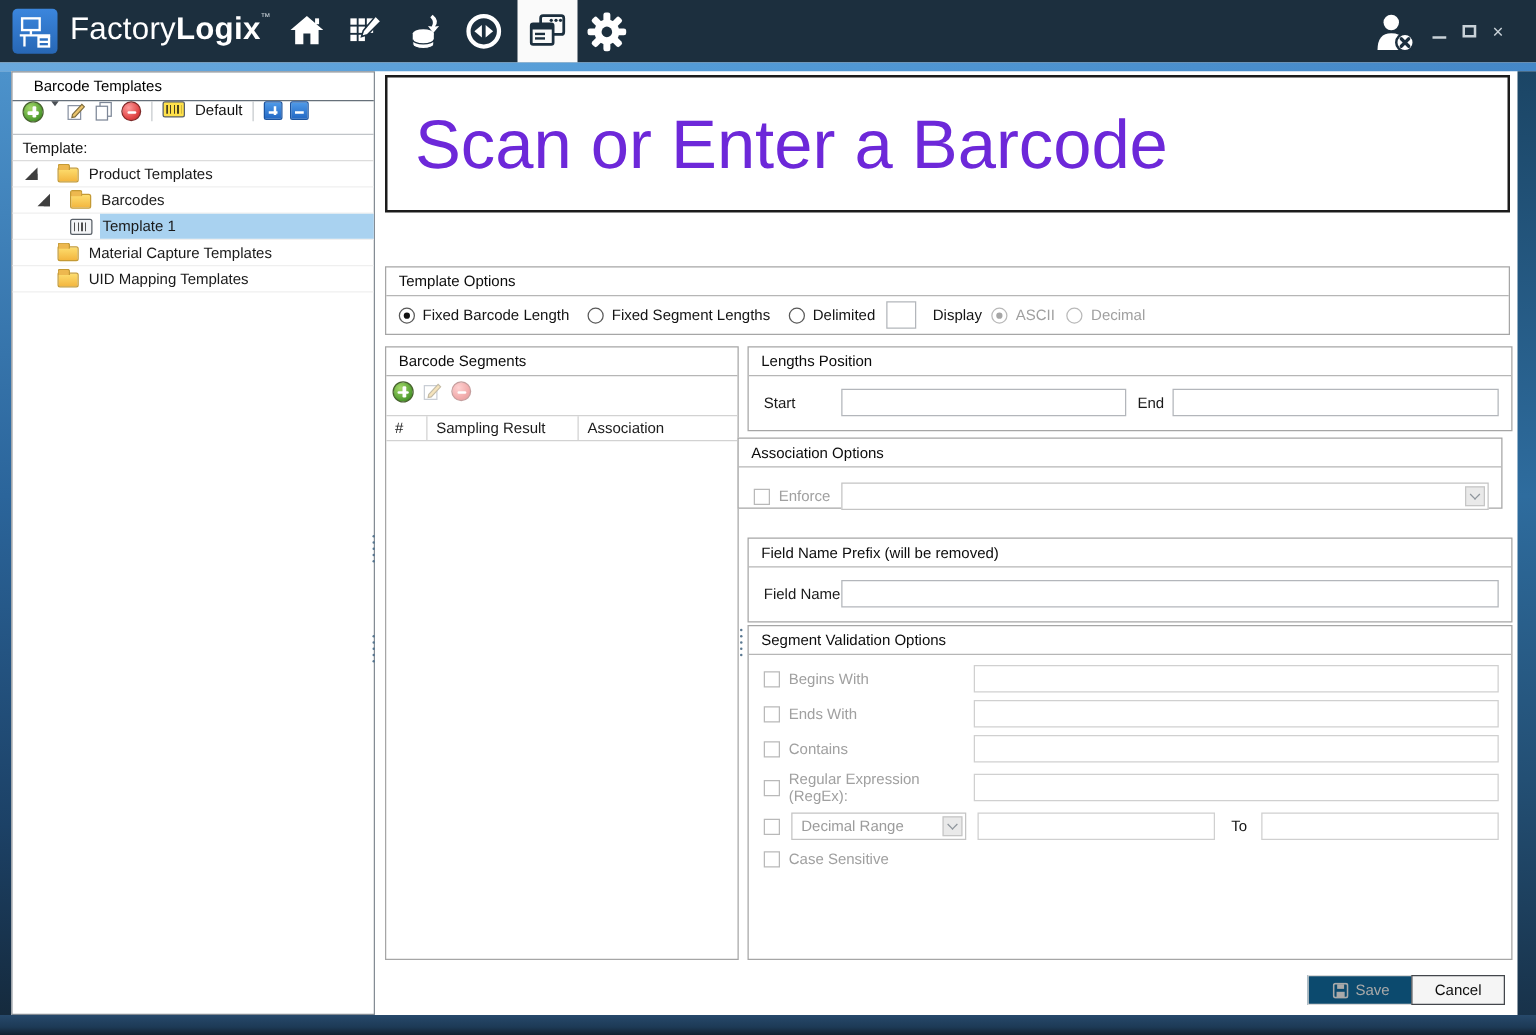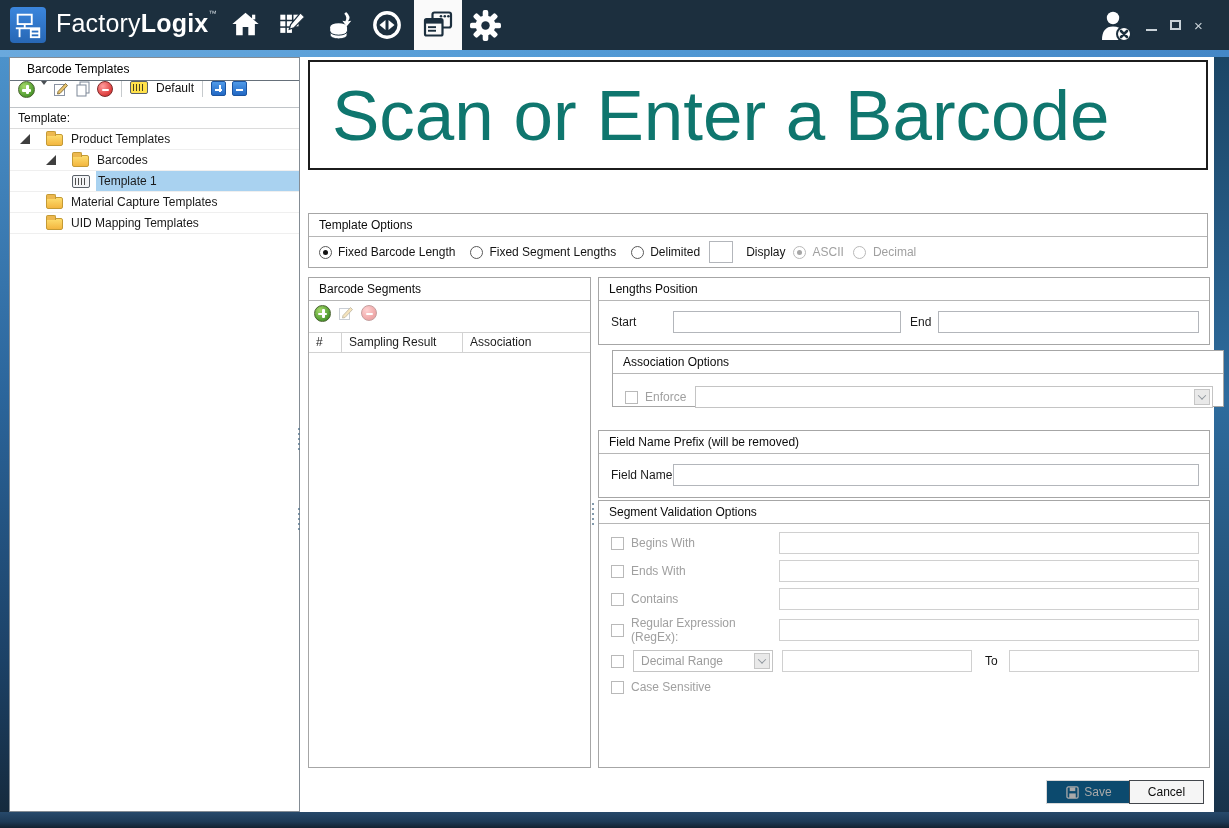--- a/index.html
+++ b/index.html
@@ -35,21 +35,21 @@
 
   
   .sidebar { position:absolute; left:9px; top:57px; width:291px; height:755px; background:#fff; border:1px solid #848c94; }
   .sb-head { height:23px; line-height:23px; padding-left:17px; color:#000; border-bottom:1px solid #66707a; }
   .sb-toolbar { height:27px; border-bottom:1px solid #c0c4c8; display:flex; padding-left:8px; gap:6px; }
   .tb-sep { width:1px; height:16px; background:#c6cacd; margin:0 2px; }
   .lbl-default { color:#111; margin-left:2px; }
   .sb-template-row { height:21px; line-height:21px; padding-left:8px; color:#111; border-bottom:1px solid #dcdcdc; }
 
   .trow { height:21px; display:flex; align-items:center; border-bottom:1px solid #efefef; }
-  .t-ind-0 { padding-left:6px; } .t-ind-1 { padding-left:32px; } .t-ind-2 { padding-left:44px; }
+  .t-ind-0 { padding-left:6px; } .t-ind-1 { padding-left:16px; } .t-ind-2 { padding-left:44px; }
   .texp { width:30px; flex:none; display:flex; align-items:center; }
   .tri { width:0; height:0; border-left:5px solid transparent; border-top:5px solid transparent;
          border-right:5px solid #3f3f3f; border-bottom:5px solid #3f3f3f; margin-left:4px; }
   .ticon { flex:none; margin-right:6px; }
   .tlabel { flex:1; align-self:stretch; line-height:20px; padding-left:2px; color:#1a1a1a; }
   .trow.selected .tlabel { background:#a9d2f0; }
 
   
   .icon-folder { width:17px; height:12px; background:linear-gradient(#fddd6e,#f3b63f); border:1px solid #c49a35;
                  border-radius:1px 2px 2px 2px; position:relative; margin-top:2px; }
@@ -78,21 +78,21 @@
 
   .grip { position:absolute; width:3px; display:flex; flex-direction:column; gap:3px; align-items:center; }
   .grip i { width:2px; height:2px; background:#5a7891; border-radius:50%; }
 
   
   .panel { position:absolute; background:#fff; border:1px solid #a6a6a6; }
   .panel-h { height:23px; line-height:23px; padding-left:10px; color:#0c0c0c; border-bottom:1px solid #b6b6b6; }
 
   .prompt-box { position:absolute; left:308px; top:60px; width:900px; height:110px; background:#fff;
                 border:2px solid #1c1c1c; display:flex; align-items:center; padding-left:22px; }
-  .prompt-text { font-size:71px; font-weight:300; color:#0f766e; letter-spacing:0; }
+  .prompt-text { font-size:55px; font-weight:300; color:#6d28d9; letter-spacing:0; }
 
   .row { display:flex; align-items:center; }
   .radio { width:13px; height:13px; border:1px solid #595959; border-radius:50%; background:#fff; position:relative; flex:none; }
   .radio.sel::after { content:""; position:absolute; inset:3px; background:#121212; border-radius:50%; }
   .radio.disd { border-color:#b9b9b9; }
   .radio.disd.sel::after { background:#a6a6a6; }
   .checkbox { width:13px; height:13px; border:1px solid #b9b9b9; background:#fff; flex:none; }
   .opt-label { color:#141414; margin-left:6px; }
   .gray-label { color:#a0a0a0; margin-left:7px; }
   .tb { height:22px; border:1px solid #b3b6bb; background:#fff; font:12px "Liberation Sans",sans-serif; padding:0 5px; color:#1a1a1a; }
@@ -342,21 +342,21 @@
 <div class="panel" style="left:598px;top:277px;width:612px;height:68px">
   <div class="panel-h">Lengths Position</div>
   <div class="row" style="margin-top:10px;padding:0 10px 0 12px">
     <span style="width:62px">Start</span>
     <input class="tb" style="width: 228px;" value="">
     <span style="margin-left:9px;margin-right:7px">End</span>
     <input class="tb" style="flex: 1 1 0%;" value="">
   </div>
 </div>
 
-<div class="panel" style="left:612px;top:350px;width:612px;height:57px">
+<div class="panel" style="left:590px;top:350px;width:612px;height:57px">
   <div class="panel-h">Association Options</div>
   <div class="row" style="margin-top:12px;padding:0 10px 0 12px">
     <span class="checkbox"></span>
     <span class="gray-label">Enforce</span>
     <div class="combo" style="flex:1;margin-left:9px">
       <div class="cb-text"></div>
       <div class="cb-btn">
           <span class="chev"></span>
         </div>
     </div>

